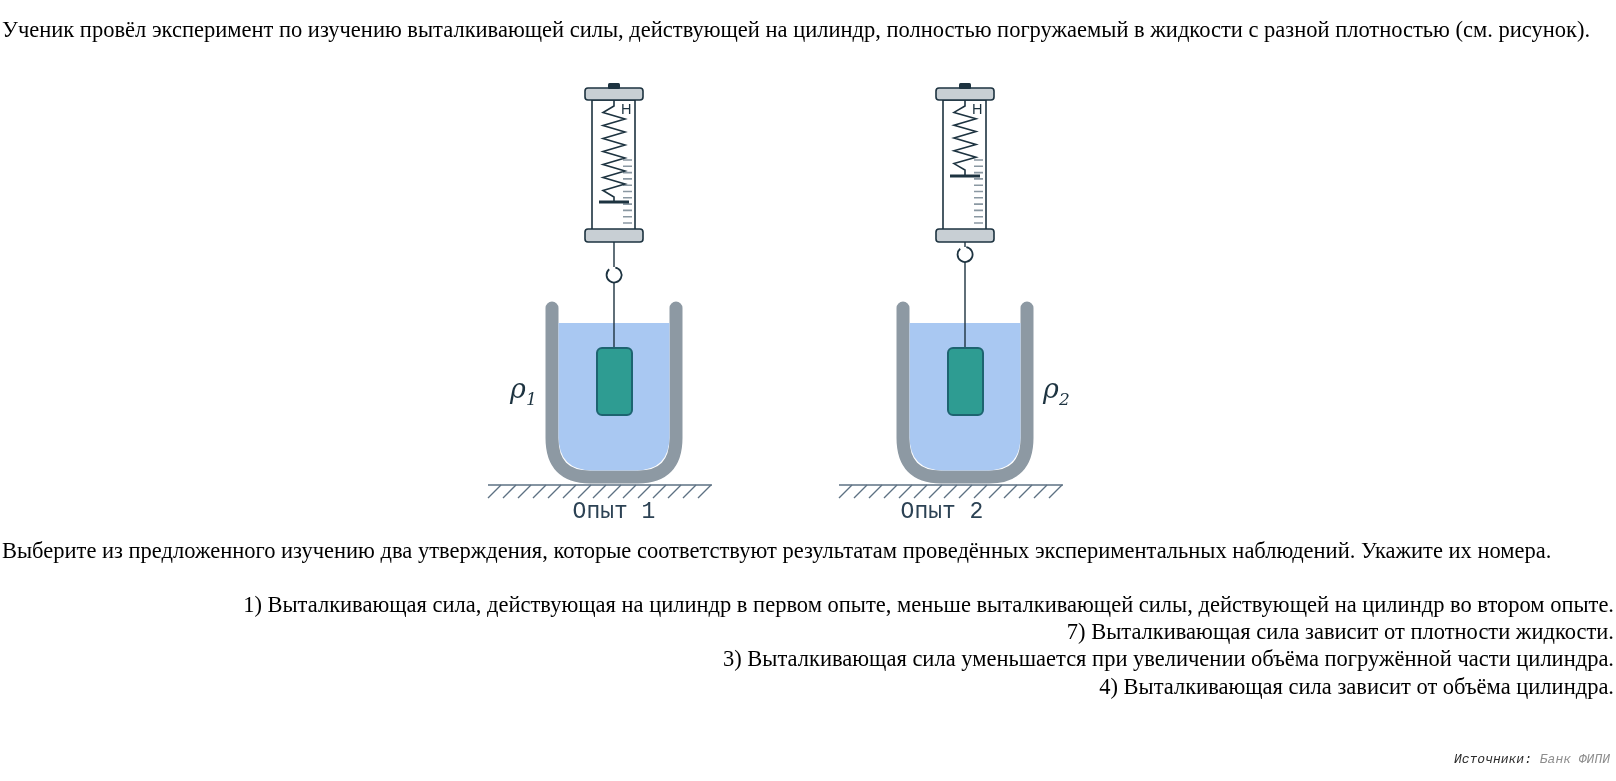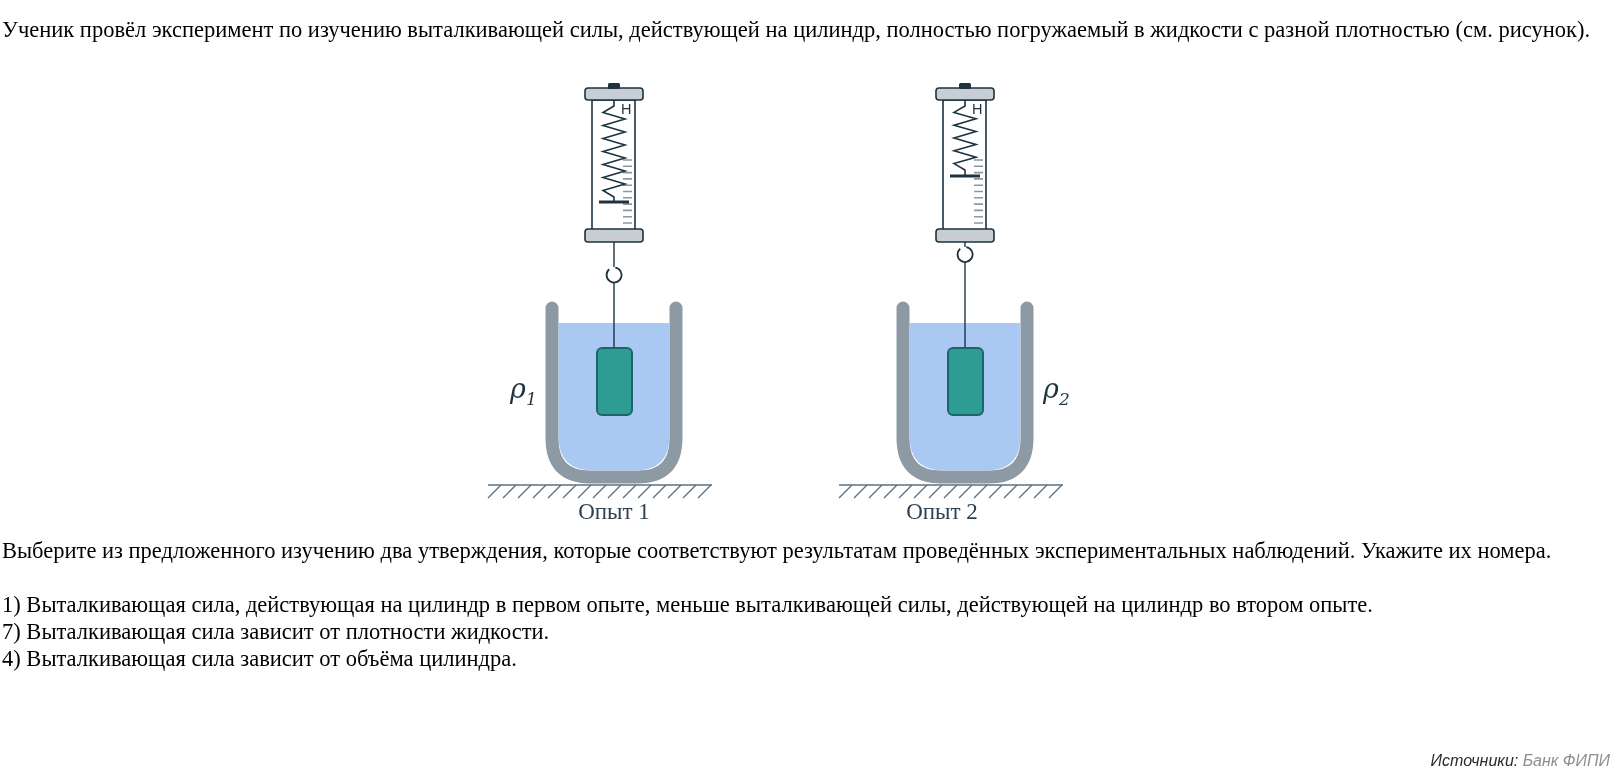--- a/index.html
+++ b/index.html
@@ -3,31 +3,31 @@
 <meta charset="utf-8">
 <style>
   html,body{margin:0;padding:0;background:#ffffff;}
   body{width:1616px;height:781px;position:relative;overflow:hidden;
        font-family:"Liberation Serif",serif;color:#000;}
   .para{position:absolute;left:2px;width:1612px;font-size:22.5px;line-height:27.5px;
         text-align:justify;}
   #intro{top:16px;}
   #question{top:537px;}
   #options{position:absolute;left:2px;top:591px;width:1612px;font-size:22.5px;}
-  .option{line-height:27.2px;white-space:nowrap;}
+  .option{line-height:27.2px;white-space:nowrap;text-align:right;}
   .fig-svg{position:absolute;top:80px;}
   #fig1{left:464px;}
   #fig2{left:815px;}
   .caption{position:absolute;top:499px;width:300px;text-align:center;
-           font-family:Liberation Serif, serif;font-size:23px;
+           font-family:Liberation Mono, monospace;font-size:23px;
            color:var(--caption-slate);}
   #cap1{left:464px;}
   #cap2{left:792px;}
-  #source{position:absolute;right:6px;top:752px;font-family:Liberation Sans, sans-serif;
-          font-style:italic;font-size:16px;color:#2b2b2b;}
+  #source{position:absolute;right:6px;top:752px;font-family:Liberation Mono, monospace;
+          font-style:italic;font-size:13px;color:#2b2b2b;}
   #source .src-value{color:var(--source-gray);}
   
   .dyn-body{fill:#ffffff;stroke:var(--outline-navy);stroke-width:1.6;}
   .cap-bar{fill:var(--cap-gray);stroke:var(--outline-navy);stroke-width:1.6;}
   .knob{fill:var(--outline-navy);}
   .spring{fill:none;stroke:var(--outline-navy);stroke-width:1.6;stroke-linejoin:miter;}
   .pointer{stroke:var(--outline-navy);stroke-width:3;}
   .tick{stroke:var(--tick-gray);stroke-width:1.6;fill:none;}
   .string{stroke:var(--outline-navy);stroke-width:1.4;}
   .hook{fill:none;stroke:var(--outline-navy);stroke-width:1.8;}
@@ -96,16 +96,17 @@
   <text class="unit" x="157" y="34">Н</text>
   <path class="hook" d="M151.3 167.1 A7.5 7.5 0 1 1 145.2 168.8"></path>
 </svg>
 <div class="caption" id="cap2">Опыт 2</div>
 
 <div class="para" id="question">Выберите из предложенного изучению два утверждения, которые соответствуют результатам проведённых экспериментальных наблюдений. Укажите их номера.</div>
 
 <div id="options">
   <div class="option">1) Выталкивающая сила, действующая на цилиндр в первом опыте, меньше выталкивающей силы, действующей на цилиндр во втором опыте.</div>
   <div class="option">7) Выталкивающая сила зависит от плотности жидкости.</div>
+  <div class="option">3) Выталкивающая сила уменьшается при увеличении объёма погружённой части цилиндра.</div>
   <div class="option">4) Выталкивающая сила зависит от объёма цилиндра.</div>
 </div>
 
 <div id="source"><span class="src-label">Источники:</span>&nbsp;<span class="src-value">Банк ФИПИ</span></div>
 
 </body></html>

